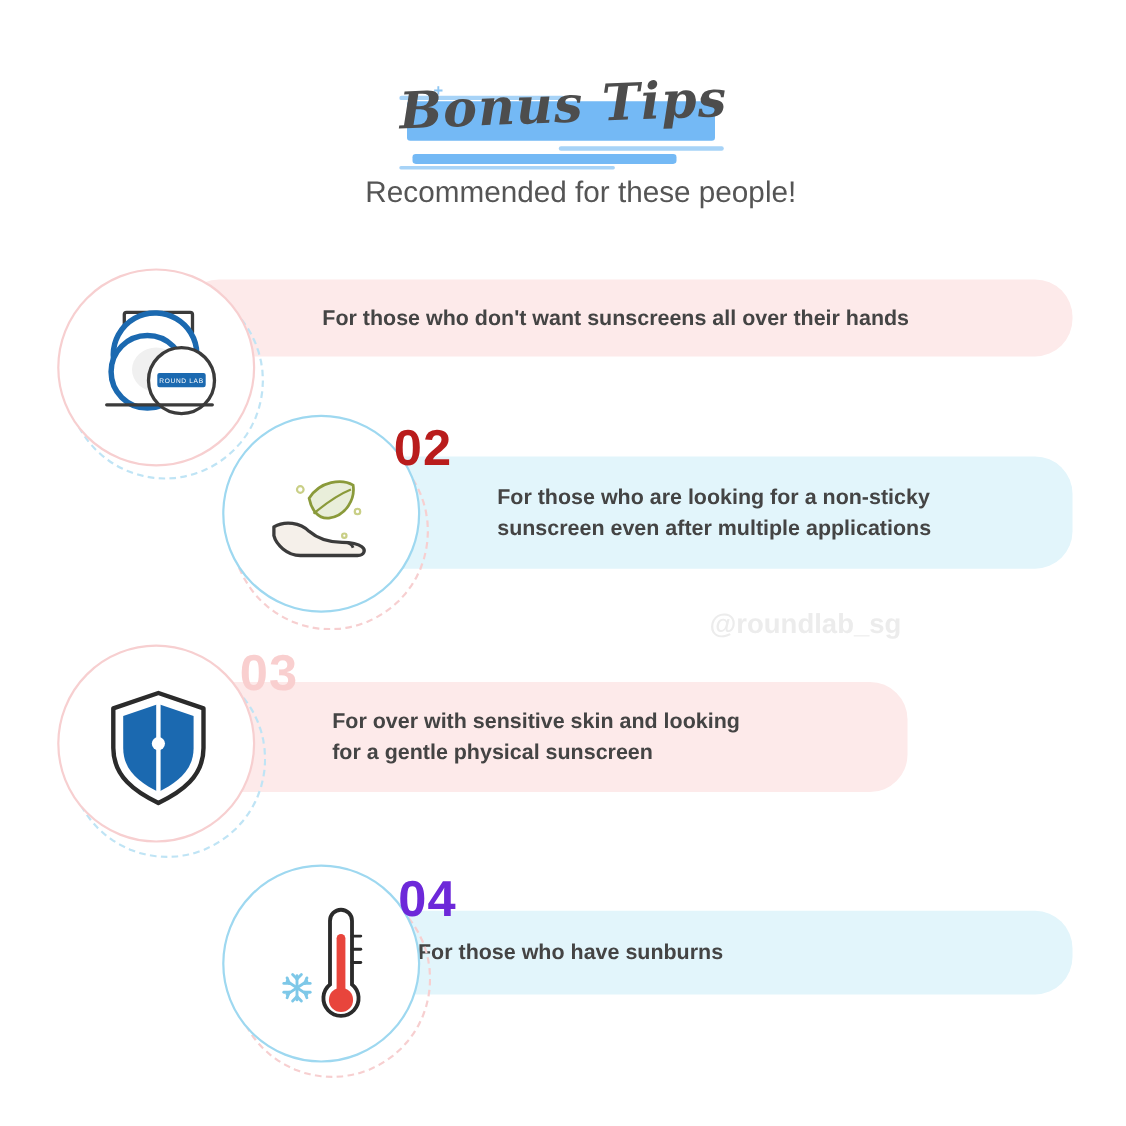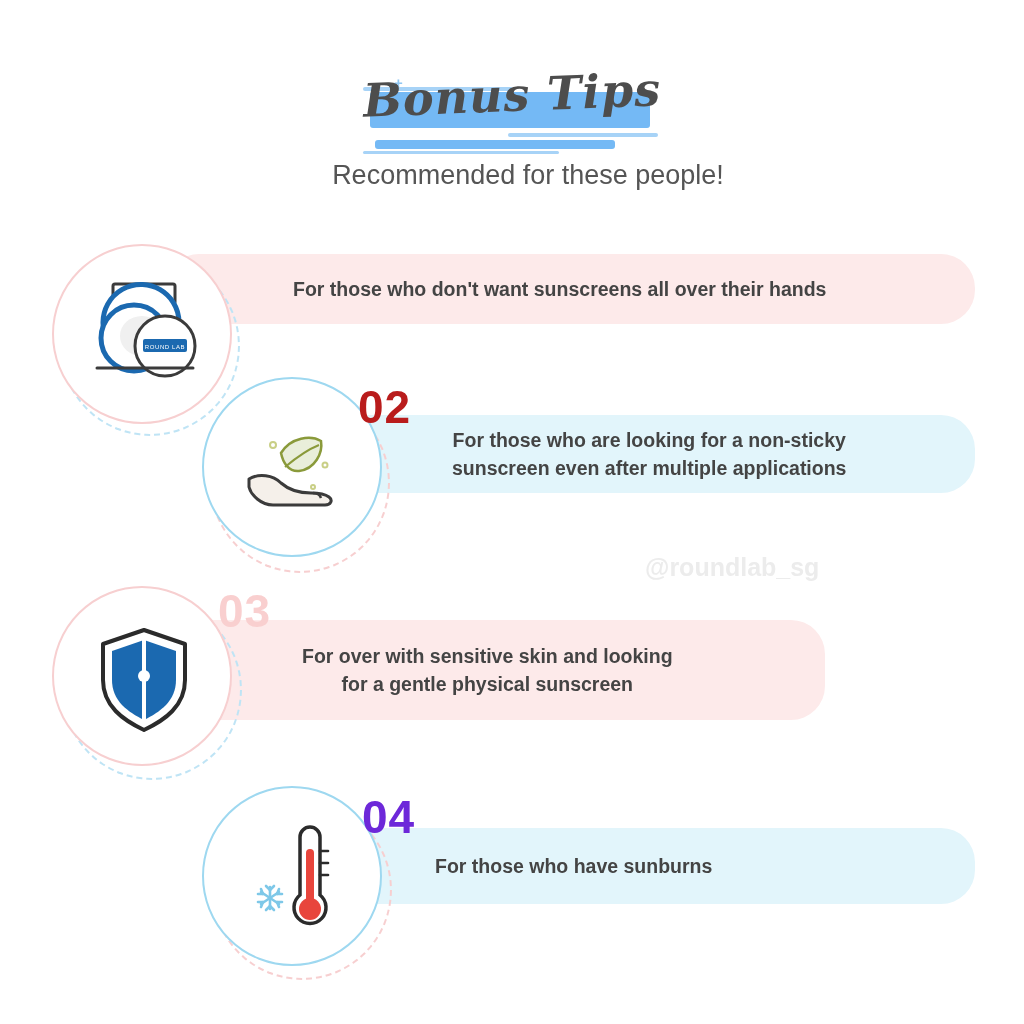--- a/index.html
+++ b/index.html
@@ -105,21 +105,20 @@
   
   .row {
     position: absolute;
     height: 200px;
   }
   .pill {
     position: absolute;
     border-radius: 34px;
     display: flex;
     align-items: center;
-    text-align: center;
   }
   .pill-text {
     font-size: 19.5px;
     font-weight: bold;
     color: #444444;
     line-height: 1.45;
     white-space: pre-line;
   }
   .circle {
     position: absolute;
@@ -193,21 +192,21 @@
         <rect x="64" y="63" width="44" height="13" rx="2" fill="#1b69b0"></rect>
         <text x="86" y="72.5" font-family="Liberation Sans, sans-serif" font-size="6" fill="#ffffff" text-anchor="middle" letter-spacing="0.6">ROUND LAB</text>
         <path d="M18 92 h96" stroke="#3b3b3b" stroke-width="3" stroke-linecap="round"></path>
       </svg>
     </div>
   </div>
   <div class="num" style="left:213px; top:208px; color:#f9cfcf;">01</div>
 </div>
 
 <div class="row" style="left:0; top:395px; width:1024px;">
-  <div class="pill" style="left:320px; top:20px; width:655px; height:78px; background:#e2f5fb;">
+  <div class="pill" style="left:320px; top:20px; width:655px; height:102px; background:#e2f5fb;">
     <span class="pill-text" style="margin-left:132px;">For those who are looking for a non-sticky
 sunscreen even after multiple applications</span>
   </div>
   <div class="circle-dashed" style="left:210px; top:-2px; border-color:#f7cfd0;"></div>
   <div class="circle" style="left:202px; top:-18px; border:2px solid #9ed8f0;">
     <div class="icon-wrap">
       <svg width="130" height="120" viewBox="0 0 130 120">
         <path d="M52 44 c10 -16 30 -18 40 -12 c2 12 -6 28 -22 30 c-10 1 -16 -8 -18 -18 z" fill="#e9eeda" stroke="#8a9a3a" stroke-width="2.5"></path>
         <path d="M56 58 c12 -10 24 -18 34 -22" stroke="#8a9a3a" stroke-width="2" fill="none"></path>
         <circle cx="44" cy="36" r="3" fill="none" stroke="#c9cf86" stroke-width="2"></circle>
@@ -235,21 +234,21 @@
         <path d="M55 22 L55 102" stroke="#ffffff" stroke-width="4"></path>
         <circle cx="55" cy="58" r="6" fill="#ffffff"></circle>
       </svg>
     </div>
   </div>
   <div class="num" style="left:218px; top:-18px; color:#f9cfcf;">03</div>
 </div>
 
 <div class="row" style="left:0; top:800px; width:1024px;">
   <div class="pill" style="left:320px; top:28px; width:655px; height:76px; background:#e2f5fb;">
-    <span class="pill-text" style="margin-left:115px;">For those who have sunburns</span>
+    <span class="pill-text" style="margin-left:60px;">For those who have sunburns</span>
   </div>
   <div class="circle-dashed" style="left:212px; top:0px; border-color:#f7cfd0;"></div>
   <div class="circle" style="left:202px; top:-14px; border:2px solid #9ed8f0;">
     <div class="icon-wrap">
       <svg width="120" height="130" viewBox="0 0 120 130">
         <g stroke="#7ec8e8" stroke-width="2.6" stroke-linecap="round">
           <line x1="36" y1="74" x2="36" y2="96"></line>
           <line x1="27" y1="79" x2="45" y2="91"></line>
           <line x1="45" y1="79" x2="27" y2="91"></line>
           <line x1="36" y1="77" x2="32" y2="73"></line>

